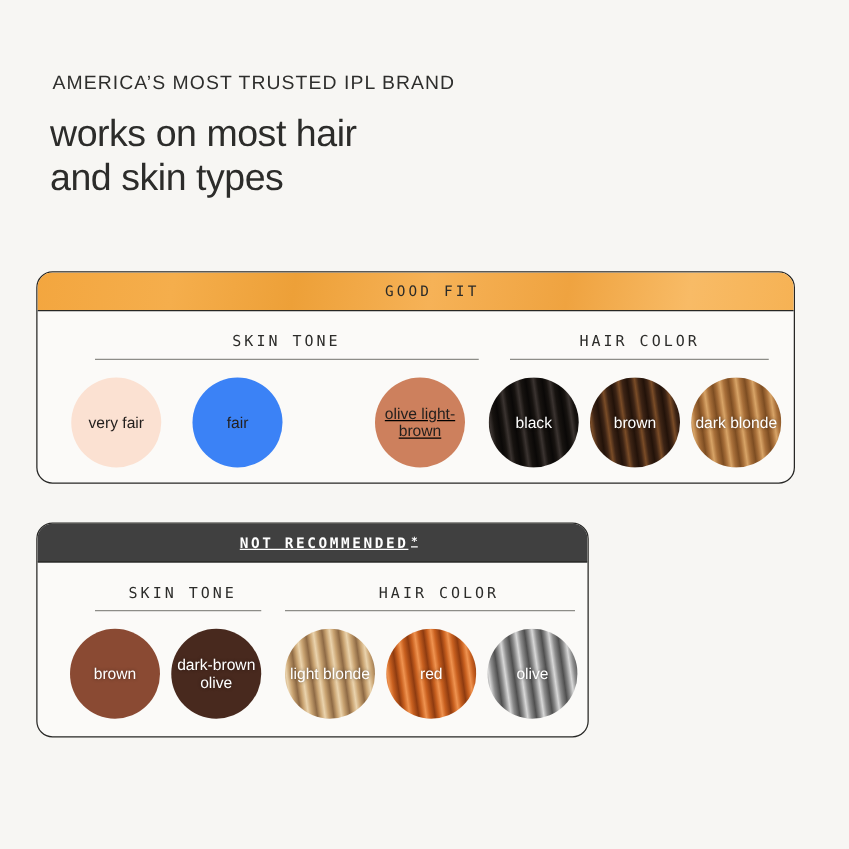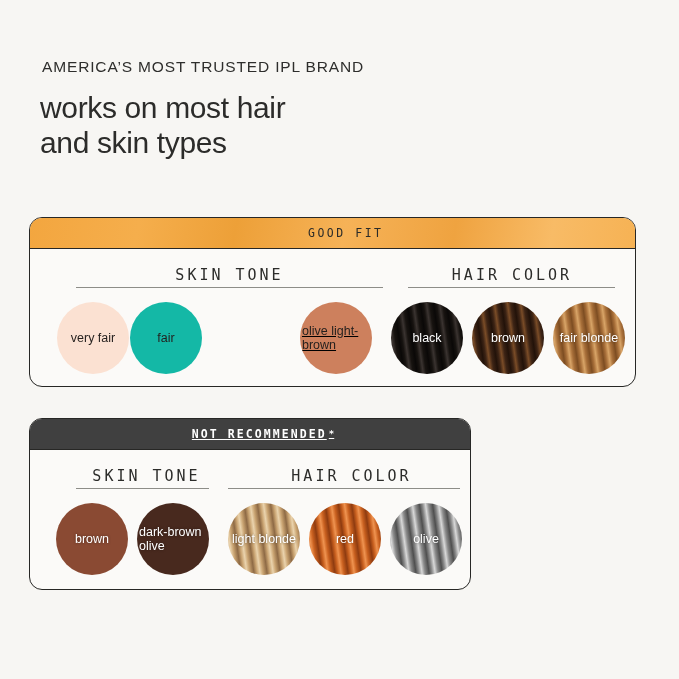--- a/index.html
+++ b/index.html
@@ -101,39 +101,40 @@
     font-size: 9px;
     vertical-align: 5px;
     letter-spacing: 0;
   }
 
   
   .col-head {
     position: absolute;
     text-align: center;
     font-family: "DejaVu Sans Mono", "Liberation Mono", monospace;
-    font-size: 15px;
+    font-size: 12px;
     letter-spacing: 0.2em;
     text-indent: 0.2em;
     color: #2c2c2a;
   }
 
   .rule {
     position: absolute;
     height: 1px;
     background: #8d8d88;
   }
 
   
   .swatch {
     position: absolute;
     border-radius: 50%;
     display: flex;
     align-items: center;
     justify-content: center;
+    text-align: center;
     font-size: 12.5px;
     line-height: 1.12;
     font-weight: 400;
     overflow: hidden;
   }
   .swatch .lbl { position: relative; z-index: 3; padding: 0 2px; }
   .swatch.dark-text .lbl { color: #231f1d; }
   .swatch.light-text .lbl {
     color: #ffffff;
     text-shadow: 0 0 3px rgba(0,0,0,.45);
@@ -169,38 +170,38 @@
 
     <div class="col-head" style="left:28px; top:48px; width:340px;">SKIN TONE</div>
     <div class="rule" style="left:46px; top:69px; width:307px;"></div>
 
     <div class="col-head" style="left:368px; top:48px; width:225px;">HAIR COLOR</div>
     <div class="rule" style="left:378px; top:69px; width:207px;"></div>
 
     <div class="swatch dark-text" id="gs0" style="left: 27px; top: 84px; width: 72px; height: 72px; background: rgb(251, 225, 210);">
       <span class="lbl">very fair</span>
     </div>
-    <div class="swatch dark-text" id="gs1" style="left: 100px; top: 84px; width: 72px; height: 72px; background: #14b8a6;">
+    <div class="swatch dark-text" id="gs1" style="left: 124px; top: 84px; width: 72px; height: 72px; background: #3b82f6;">
       <span class="lbl">fair</span>
     </div>
     <div class="swatch dark-text" id="gs3" style="left: 270px; top: 84px; width: 72px; height: 72px; background: rgb(205, 128, 93); text-decoration: underline;">
       <span class="lbl">olive light-brown</span>
     </div>
 
     <div class="swatch light-text" id="gh0" style="left: 361px; top: 84px; width: 72px; height: 72px; background: repeating-linear-gradient(82deg, rgb(10, 8, 7) 0px, rgb(23, 19, 16) 3px, rgb(58, 51, 48) 6px, rgb(23, 19, 16) 9px, rgb(10, 8, 7) 13px), repeating-linear-gradient(97deg, rgba(255, 255, 255, 0.2) 0px, rgba(255, 255, 255, 0) 5px, rgba(0, 0, 0, 0.22) 10px, rgba(0, 0, 0, 0) 16px), rgb(23, 19, 16);">
       <span class="strands"></span>
       <span class="lbl">black</span>
     </div>
     <div class="swatch light-text" id="gh1" style="left: 442px; top: 84px; width: 72px; height: 72px; background: repeating-linear-gradient(82deg, rgb(34, 18, 9) 0px, rgb(61, 36, 21) 3px, rgb(122, 76, 39) 6px, rgb(61, 36, 21) 9px, rgb(34, 18, 9) 13px), repeating-linear-gradient(97deg, rgba(255, 255, 255, 0.2) 0px, rgba(255, 255, 255, 0) 5px, rgba(0, 0, 0, 0.22) 10px, rgba(0, 0, 0, 0) 16px), rgb(61, 36, 21);">
       <span class="strands"></span>
       <span class="lbl">brown</span>
     </div>
     <div class="swatch light-text" id="gh2" style="left: 523px; top: 84px; width: 72px; height: 72px; background: repeating-linear-gradient(82deg, rgb(125, 77, 34) 0px, rgb(169, 112, 58) 3px, rgb(216, 164, 103) 6px, rgb(169, 112, 58) 9px, rgb(125, 77, 34) 13px), repeating-linear-gradient(97deg, rgba(255, 255, 255, 0.2) 0px, rgba(255, 255, 255, 0) 5px, rgba(0, 0, 0, 0.22) 10px, rgba(0, 0, 0, 0) 16px), rgb(169, 112, 58);">
       <span class="strands"></span>
-      <span class="lbl">fair blonde</span>
+      <span class="lbl">dark blonde</span>
     </div>
   </div>
 
   <div class="card card-bad">
     <div class="banner banner-bad">
       <span>NOT RECOMMENDED</span>
         <span class="star">*</span>
     </div>
 
     <div class="col-head" style="left:26px; top:48px; width:178px;">SKIN TONE</div>

